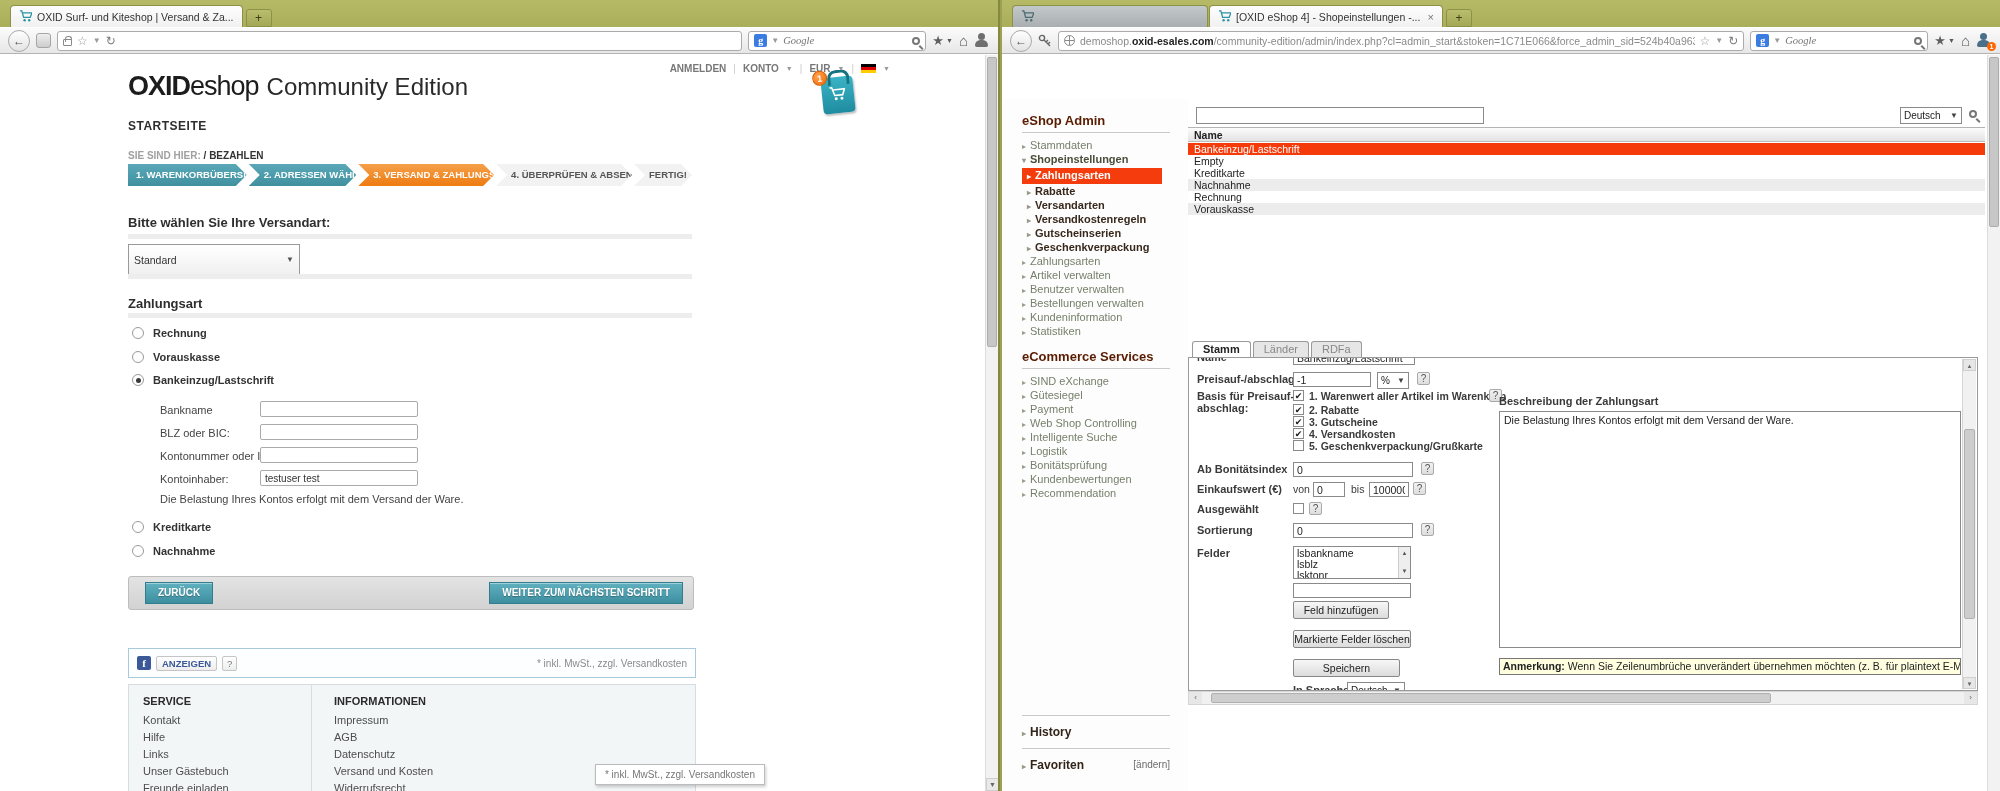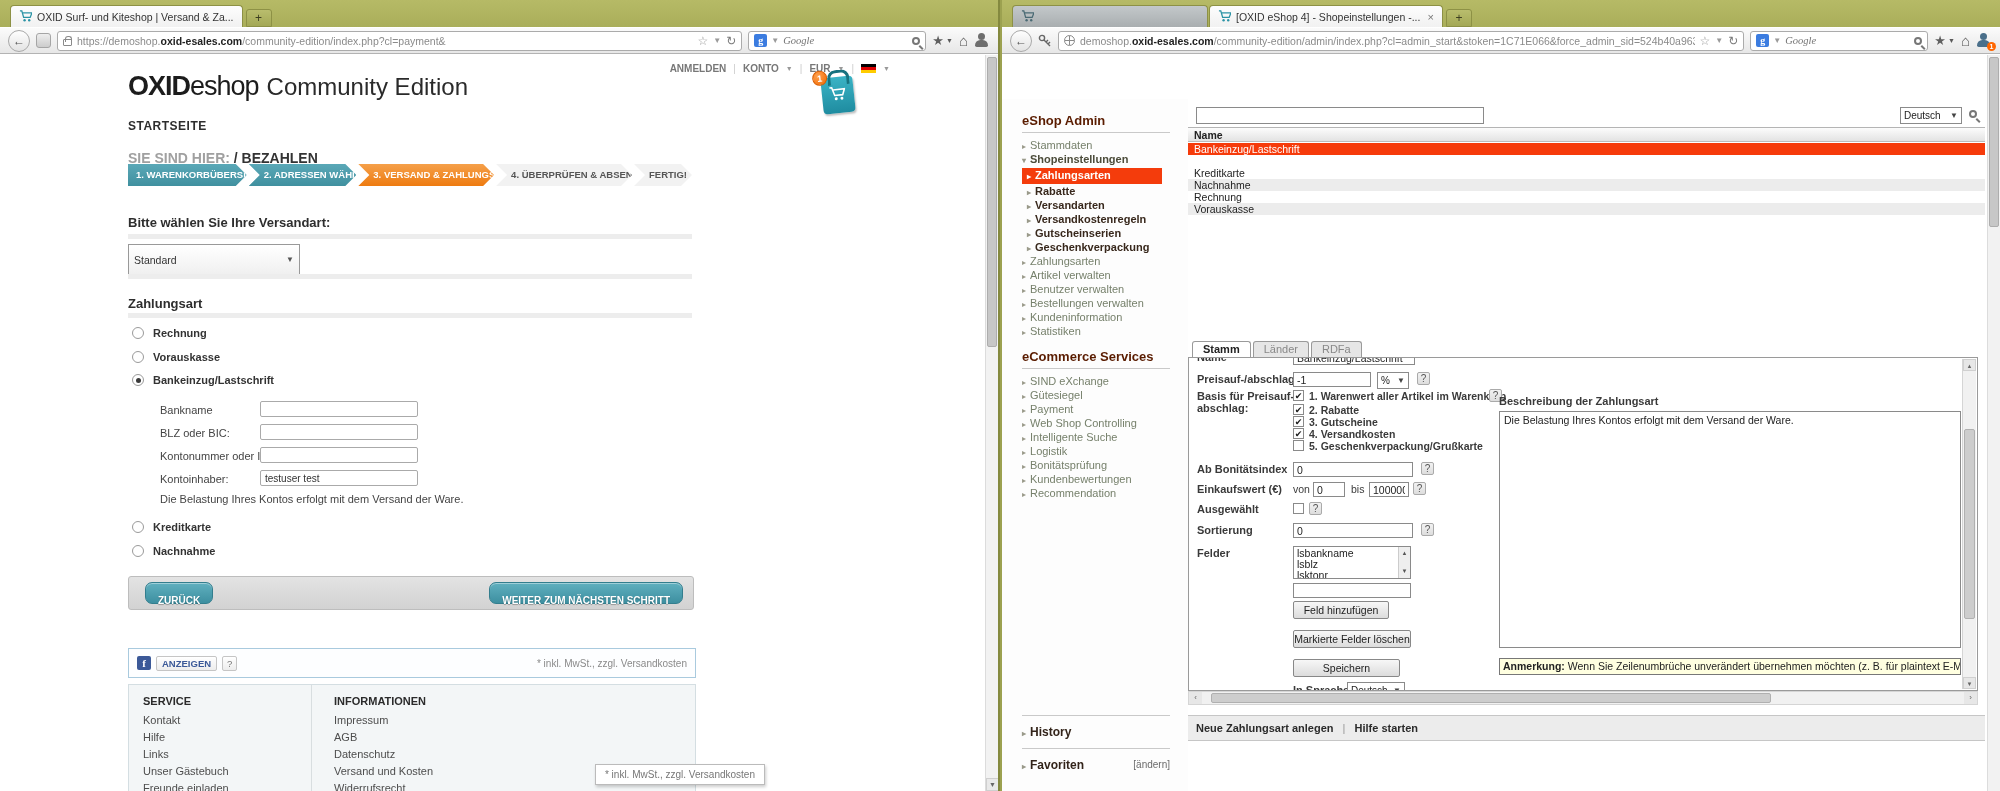--- a/index.html
+++ b/index.html
@@ -65,41 +65,41 @@
   .deflag div{height:33.3%}
   .logo{position:absolute;top:16px;left:0;white-space:nowrap;color:#1c1c1c}
   .logo .a{font-size:27px;font-weight:900;letter-spacing:-1px}
   .logo .b{font-size:27px;font-weight:300;letter-spacing:-1px}
   .logo .c{font-size:24px;font-weight:300;margin-left:8px;color:#2a2a2a}
   .bag{position:absolute;top:22px;right:36px;width:32px;height:36px;background:linear-gradient(#38b1c3,#1e8coverride);background:linear-gradient(#3ab3c5,#1f8ca0);border-radius:4px;transform:rotate(-6deg);box-shadow:1px 2px 2px rgba(0,0,0,.25)}
   .bag:before{content:"";position:absolute;left:7px;top:-7px;width:16px;height:12px;border:3px solid #16727f;border-bottom:none;border-radius:8px 8px 0 0}
   .bagcart{position:absolute;left:6px;top:9px;color:#fff;font-size:14px}
   .cartbadge{position:absolute;top:-8px;left:-8px;width:15px;height:15px;border-radius:50%;background:radial-gradient(circle at 35% 30%,#ffa04d,#f26a02);color:#fff;font-size:9px;font-weight:bold;text-align:center;line-height:15px;border:1px solid #d95d00}
   .mainnav{position:absolute;top:64px;left:0;font-size:12px;font-weight:bold;letter-spacing:.5px;color:#2e2e2e}
-  .crumb{position:absolute;top:95px;left:0;font-size:14px;font-weight:bold;color:#a0a0a0}
+  .crumb{position:absolute;top:95px;left:0;font-size:10px;font-weight:bold;color:#a0a0a0}
   .crumb b{color:#333}
   .steps{position:absolute;top:109px;left:0;width:564px;display:flex}
   .step{height:22px;line-height:22px;color:#fff;font-size:9.5px;font-weight:bold;padding:0 4px 0 15px;flex:1 1 auto;clip-path:polygon(0 0,calc(100% - 11px) 0,100% 50%,calc(100% - 11px) 100%,0 100%,11px 50%);margin-left:2px;white-space:nowrap;overflow:hidden}
   .step.first{clip-path:polygon(0 0,calc(100% - 11px) 0,100% 50%,calc(100% - 11px) 100%,0 100%);padding-left:8px;margin-left:0}
   .step.done{background:linear-gradient(#5aa8b7,#40909f)}
   .step.active{background:linear-gradient(#f5a04a,#ee7b10)}
   .step.todo{background:#f2f2f2;color:#555}
   .step.last{flex:0 0 58px}
   .h1{position:absolute;left:0;font-size:13px;font-weight:bold;color:#2e2e2e}
   .hr{position:absolute;left:0;width:564px;height:5px;background:#ededed}
   .lselect{position:absolute;left:0;width:172px;height:31px;border:1px solid #999;background:linear-gradient(#fff,#f0f0f0);font-size:10.5px;color:#333;display:flex;align-items:center;padding:0 5px;justify-content:space-between}
   .lselect .caret{font-size:8px;color:#555}
   .radiorow{position:absolute;left:4px;display:flex;align-items:center;gap:9px;font-weight:bold;font-size:11px;color:#333}
   .radio{width:12px;height:12px;border:1px solid #9a9a9a;border-radius:50%;background:#fff;position:relative;flex:0 0 auto}
   .radio.sel:before{content:"";position:absolute;left:3px;top:3px;width:5px;height:5px;border-radius:50%;background:#3a3a3a}
   .bankrow{position:absolute;left:32px;font-size:11px;color:#444}
   .bankrow input{position:absolute;left:100px;top:-3px;width:158px;height:16px;border:1px solid #aaa;border-radius:2px;font-size:10px;padding:0 4px;color:#333}
   .lnote{position:absolute;left:32px;font-size:11px;color:#444}
   .btnbar{position:absolute;left:0;top:521px;width:566px;height:34px;background:linear-gradient(#e3e3e3,#d2d2d2);border:1px solid #bdbdbd;border-radius:3px}
-  .tealbtn{position:absolute;top:5px;height:22px;background:linear-gradient(#60b0bf,#3d8fa0);border:1px solid #337e8e;border-radius:7px;color:#fff;font-size:10px;font-weight:bold;line-height:20px;padding:8px 12px;text-shadow:0 1px 1px rgba(0,0,0,.3);box-shadow:inset 0 1px 0 rgba(255,255,255,.4)}
+  .tealbtn{position:absolute;top:5px;height:22px;background:linear-gradient(#60b0bf,#3d8fa0);border:1px solid #337e8e;border-radius:0;color:#fff;font-size:10px;font-weight:bold;line-height:20px;padding:0 12px;text-shadow:0 1px 1px rgba(0,0,0,.3);box-shadow:inset 0 1px 0 rgba(255,255,255,.4)}
   .fbbox{position:absolute;left:0;top:593px;width:568px;height:30px;border:1px solid #a9cade;background:#fdfeff;display:flex;align-items:center;padding:0 8px;gap:5px}
   .fbf{width:14px;height:14px;background:#3b5998;border-radius:2px;color:#fff;font-size:11px;font-weight:bold;text-align:center;line-height:14px;font-family:"Liberation Serif",serif}
   .fbchip{border:1px solid #c5c5c5;background:linear-gradient(#fff,#ededed);font-size:9.5px;font-weight:bold;color:#3b5998;padding:1px 5px;border-radius:2px}
   .fbq{border:1px solid #c5c5c5;background:linear-gradient(#fff,#ededed);font-size:9.5px;color:#777;padding:1px 4px;border-radius:2px}
   .fbtax{margin-left:auto;font-size:10px;color:#8a8a8a}
   .lfooter{position:absolute;left:0;top:629px;width:568px;height:200px;background:#f3f6f7;border:1px solid #d4dee2;display:flex}
   .fcol{padding:10px 0 0 14px;width:182px}
   .fcol2{border-left:1px solid #d8dee0;width:300px;padding-left:22px}
   .fcol .fh{font-size:11px;font-weight:bold;color:#2b2b2b;margin-bottom:7px}
   .fcol a{display:block;font-size:11px;color:#4d4d4d;text-decoration:none;margin-bottom:5px}
@@ -194,21 +194,20 @@
           </svg>
         <span class="t">OXID Surf- und Kiteshop | Versand &amp; Za...</span>
       </div>
       <div class="newtab">+</div>
     </div>
     <div class="navbar">
       <div class="backbtn">←</div>
       <div class="chip"></div>
       <div class="urlbox">
         <span class="lock"></span>
-        <span class="urltext"><span>https://demoshop.</span><span class="domain">oxid-esales.com</span><span>/community-edition/index.php?cl=payment&amp;</span></span>
         <span class="star">☆</span>
         <span class="caret">▼</span>
         <span class="reload">↻</span>
       </div>
       <div class="searchbox">
         <span class="gicon">g</span>
         <span class="caret">▼</span>
         <input placeholder="Google" style="">
         <span class="mag"></span>
       </div>
@@ -433,20 +432,21 @@
     <div class="amain">
       <input class="asearch" style="">
       <div class="asel langsel">
           <span>Deutsch</span>
           <span class="caret">▼</span>
         </div>
       <span class="mag amag"></span>
 
       <div class="namehdr">Name</div>
       <div class="lrow selrow" style="top:44px">Bankeinzug/Lastschrift</div>
+      <div class="lrow" style="top:56px">Empty</div>
       <div class="lrow" style="top:68px">Kreditkarte</div>
       <div class="lrow alt" style="top:80px">Nachnahme</div>
       <div class="lrow" style="top:92px">Rechnung</div>
       <div class="lrow alt" style="top:104px">Vorauskasse</div>
 
       <div class="atabs">
         <div class="atab active">Stamm</div>
         <div class="atab">Länder</div>
         <div class="atab">RDFa</div>
       </div>
@@ -531,24 +531,19 @@
           <div class="a" style="bottom:0">▼</div>
         </div>
       </div>
 
       <div class="hscroll">
         <div class="a" style="left:0">‹</div>
         <div class="th"></div>
         <div class="a" style="right:0">›</div>
       </div>
 
-      <div class="bbar">
-        <a>Neue Zahlungsart anlegen</a>
-        <span class="sep">|</span>
-        <a>Hilfe starten</a>
-      </div>
     </div>
 
     <div class="sby">
       <div class="th" style="top:2px;height:170px"></div>
     </div>
   </div>
 </div>
 
 </body></html>

